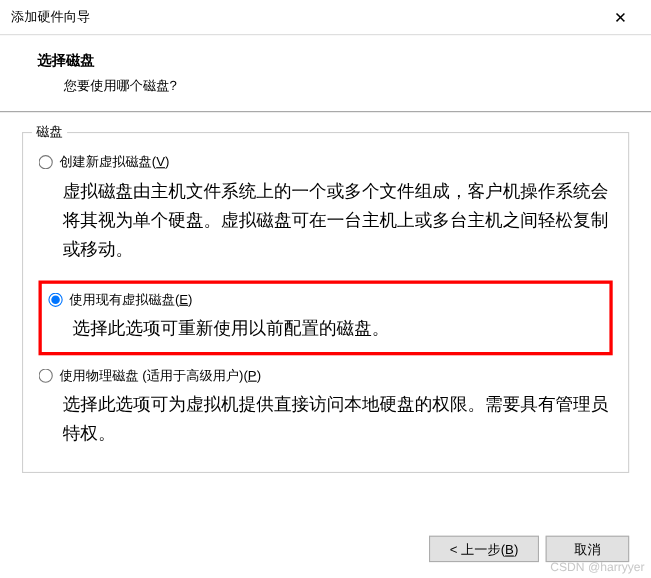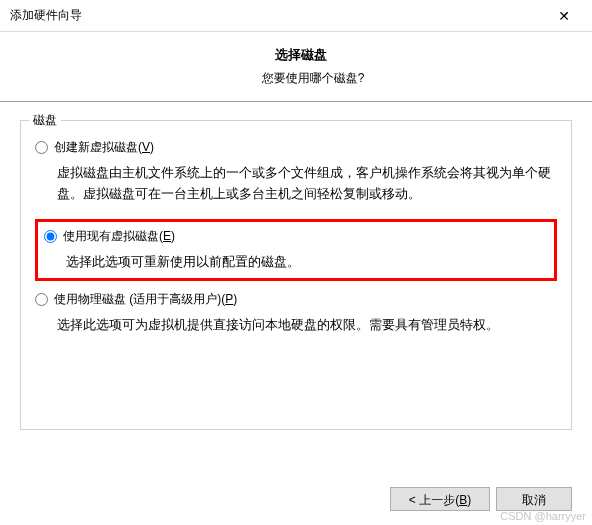--- a/index.html
+++ b/index.html
@@ -30,21 +30,20 @@
       height: 28px;
       display: flex;
       align-items: center;
       justify-content: center;
       font-size: 14px;
       color: #000;
       cursor: pointer;
     }
     .header {
       padding: 14px 24px 14px 24px;
-      text-align: center;
     }
     .header-title {
       font-size: 13px;
       font-weight: bold;
       margin-bottom: 6px;
       margin-left: 10px;
     }
     .header-sub {
       font-size: 12px;
       margin-left: 34px;
@@ -79,21 +78,21 @@
     }
     .option input[type="radio"] {
       margin-top: 2px;
       margin-right: 6px;
     }
     .option-label {
       font-size: 12px;
     }
     .option-desc {
       margin-left: 22px;
-      font-size: 13px;
+      font-size: 16px;
       line-height: 1.65;
       color: #000;
       margin-bottom: 14px;
     }
     .highlight-box {
       border: 3px solid #ff0000;
       padding: 4px 6px 6px 6px;
       margin-bottom: 8px;
     }
     .highlight-box .option-desc {

